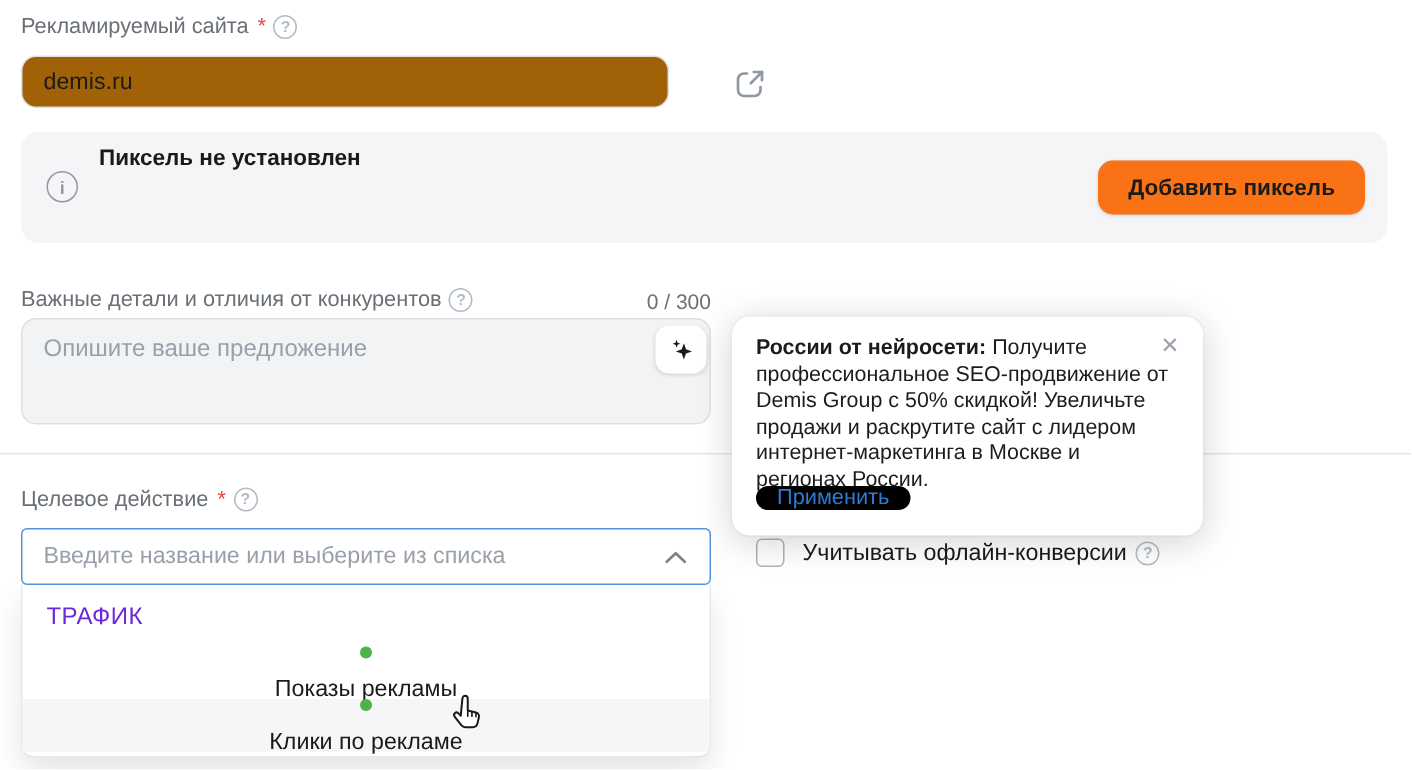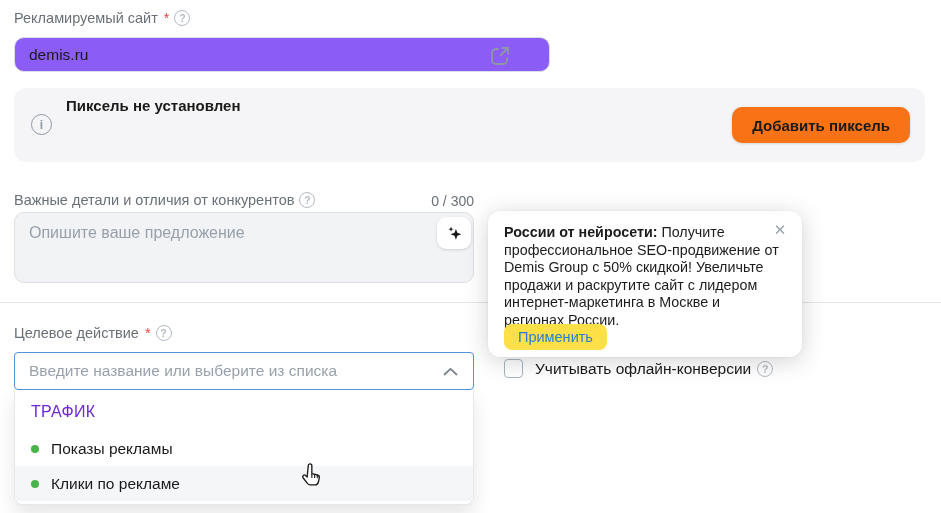--- a/index.html
+++ b/index.html
@@ -18,22 +18,22 @@
     font-size:14.5px; color:#697077;
   }
   .req { color:#e64646; margin-left:1px; }
   .help-icon {
     width:16px; height:16px; border:1.4px solid #b3bbc4; border-radius:50%;
     display:inline-flex; align-items:center; justify-content:center;
     font-size:10.5px; font-weight:700; color:#b3bbc4; flex:0 0 auto;
   }
   
   .site-input {
-    position:absolute; left:14px; top:37px; width:536px; height:35px;
-    background:#8b5cf6; border:1px solid #dcdfe4; border-radius:10px;
+    position:absolute; left:14px; top:37px; width:432px; height:35px;
+    background:#a16207; border:1px solid #dcdfe4; border-radius:10px;
     padding:0 14px; font-size:15.5px; color:#1a1a1a;
     font-family:inherit; outline:none;
   }
   .ext-link { position:absolute; left:488px; top:44px; width:24px; height:24px; cursor:pointer; }
   
   .notice {
     position:absolute; left:14px; top:88px; width:911px; height:74px;
     background:#f5f5f7; border-radius:12px;
   }
   .info-icon {
@@ -80,22 +80,22 @@
     padding:13px 16px;
   }
   .popup-text { width:278px; font-size:14.3px; line-height:17.5px; color:#1c1c1e; }
   .popup-text b { font-weight:700; }
   .popup-close {
     position:absolute; right:13px; top:10px; width:18px; height:18px;
     display:flex; align-items:center; justify-content:center;
     font-size:15px; color:#9aa2ac; cursor:pointer;
   }
   .apply-btn {
-    position:absolute; left:16px; top:113px; height:26px;
-    background:#fde047; border:none; border-radius:8px;
+    position:absolute; left:16px; top:113px; height:16px;
+    background:#000000; border:none; border-radius:8px;
     padding:0 14px; font-size:14.5px; font-weight:500; color:#2d7cd4;
     font-family:inherit; cursor:pointer;
   }
   
   .divider { position:absolute; left:0; top:302px; width:941px; height:1px; background:#e3e5e8; z-index:1; }
   
   .target-label { left:14px; top:325px; }
   .select-box {
     position:absolute; left:14px; top:352px; width:460px; height:38px;
     background:#fff; border:1.5px solid #4f94dc; border-radius:4px;
@@ -111,21 +111,21 @@
     position:absolute; left:14px; top:390px; width:460px; height:115px;
     background:#fff; border:1px solid #e5e7ea; border-top:none;
     border-radius:0 0 8px 8px; z-index:2;
     box-shadow:0 10px 20px rgba(0,0,0,.10);
   }
   .group-header {
     padding:13px 16px 0; font-size:16px; color:#6d28d9; letter-spacing:.3px;
   }
   .option {
     display:flex; align-items:center; gap:12px; height:35px;
-    padding:0 16px; font-size:15.5px; color:#1a1a1a; cursor:pointer;
+    padding:0 16px; font-size:15.5px; color:#1a1a1a; cursor:pointer;flex-direction:column;
   }
   .option.hovered { background:#f5f6f8; }
   .dot { width:8px; height:8px; border-radius:50%; background:#4bb34b; flex:0 0 auto; }
   
   .offline-row {
     position:absolute; left:504px; top:359px; display:flex; align-items:center; gap:12px;
     z-index:0;
   }
   .checkbox {
     width:19px; height:19px; border:1.6px solid #aab3bd; border-radius:4px;
@@ -134,21 +134,21 @@
   .offline-label { font-size:15.5px; color:#1a1a1a; display:flex; align-items:center; gap:6px; }
   
   .cursor { position:absolute; left:297px; top:462px; z-index:10; pointer-events:none; }
 </style>
 </head>
 <body>
 
 <div class="frame">
 
   <div class="field-label" style="left:14px; top:10px;">
-    <span>Рекламируемый сайт</span>
+    <span>Рекламируемый сайта</span>
       <span class="req">*</span>
     <span class="help-icon">?</span>
   </div>
   <input class="site-input" type="text" value="demis.ru" style="">
   <span class="ext-link">
     <svg viewBox="0 0 24 24" width="24" height="24" fill="none" stroke="#8f98a3" stroke-width="1.8" stroke-linecap="round" stroke-linejoin="round">
       <path d="M10 5 H8 a4 4 0 0 0 -4 4 v7 a4 4 0 0 0 4 4 h7 a4 4 0 0 0 4 -4 v-2"></path>
       <path d="M14.5 4 H20 v5.5"></path>
       <path d="M20 4 L12.5 11.5"></path>
     </svg>

